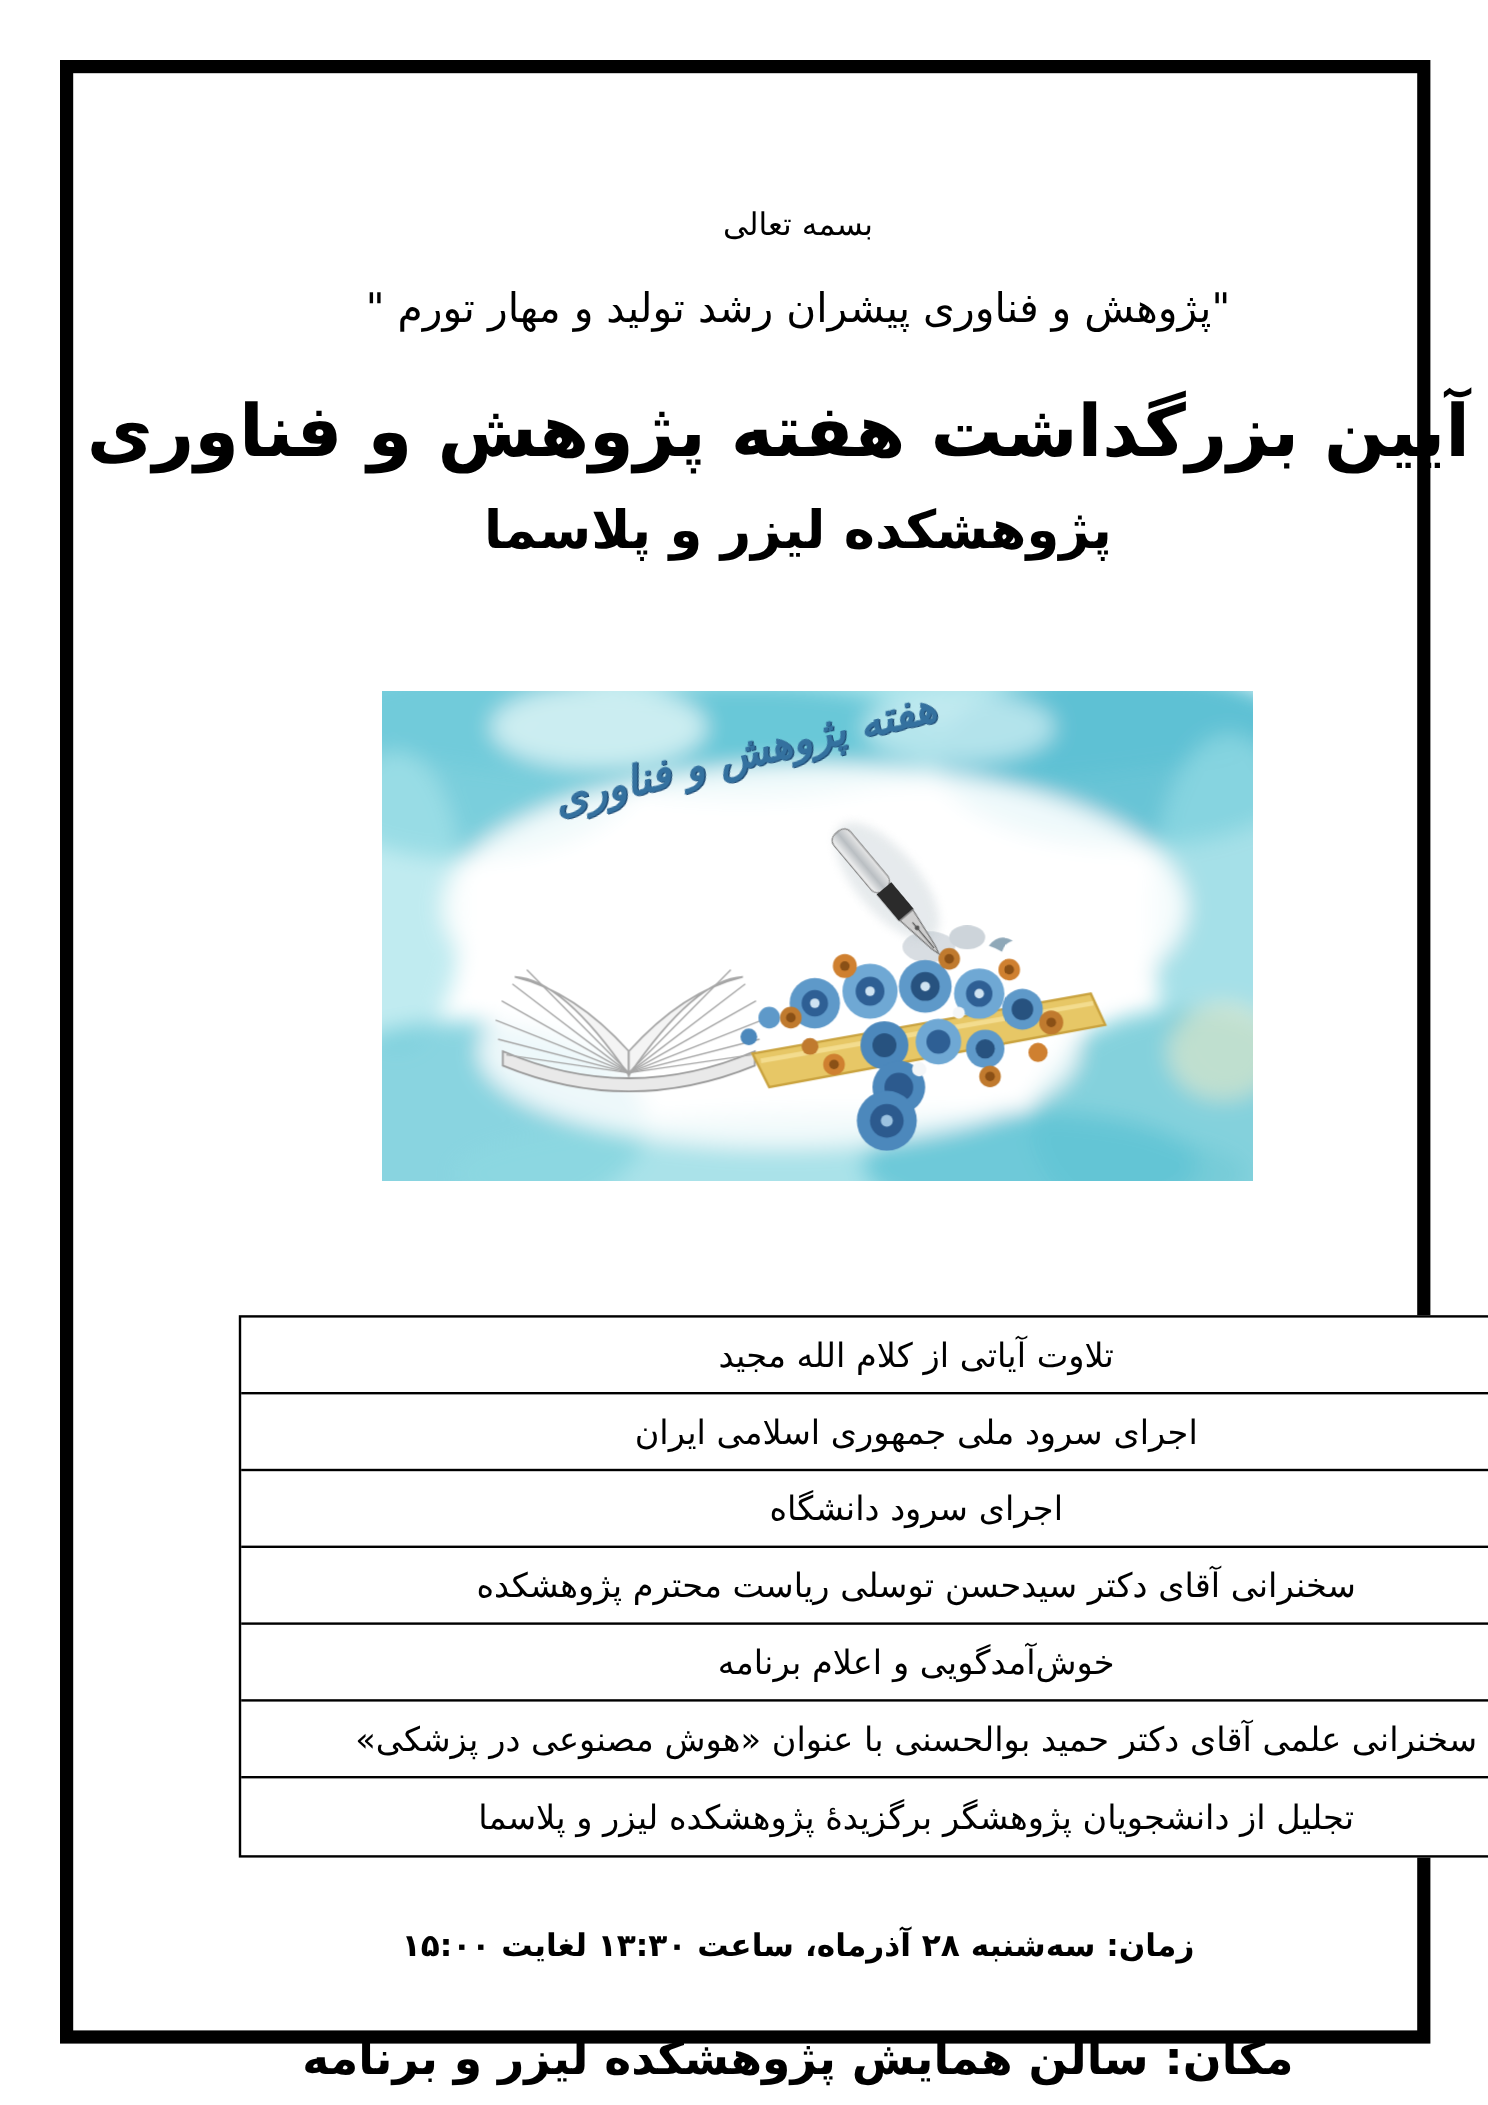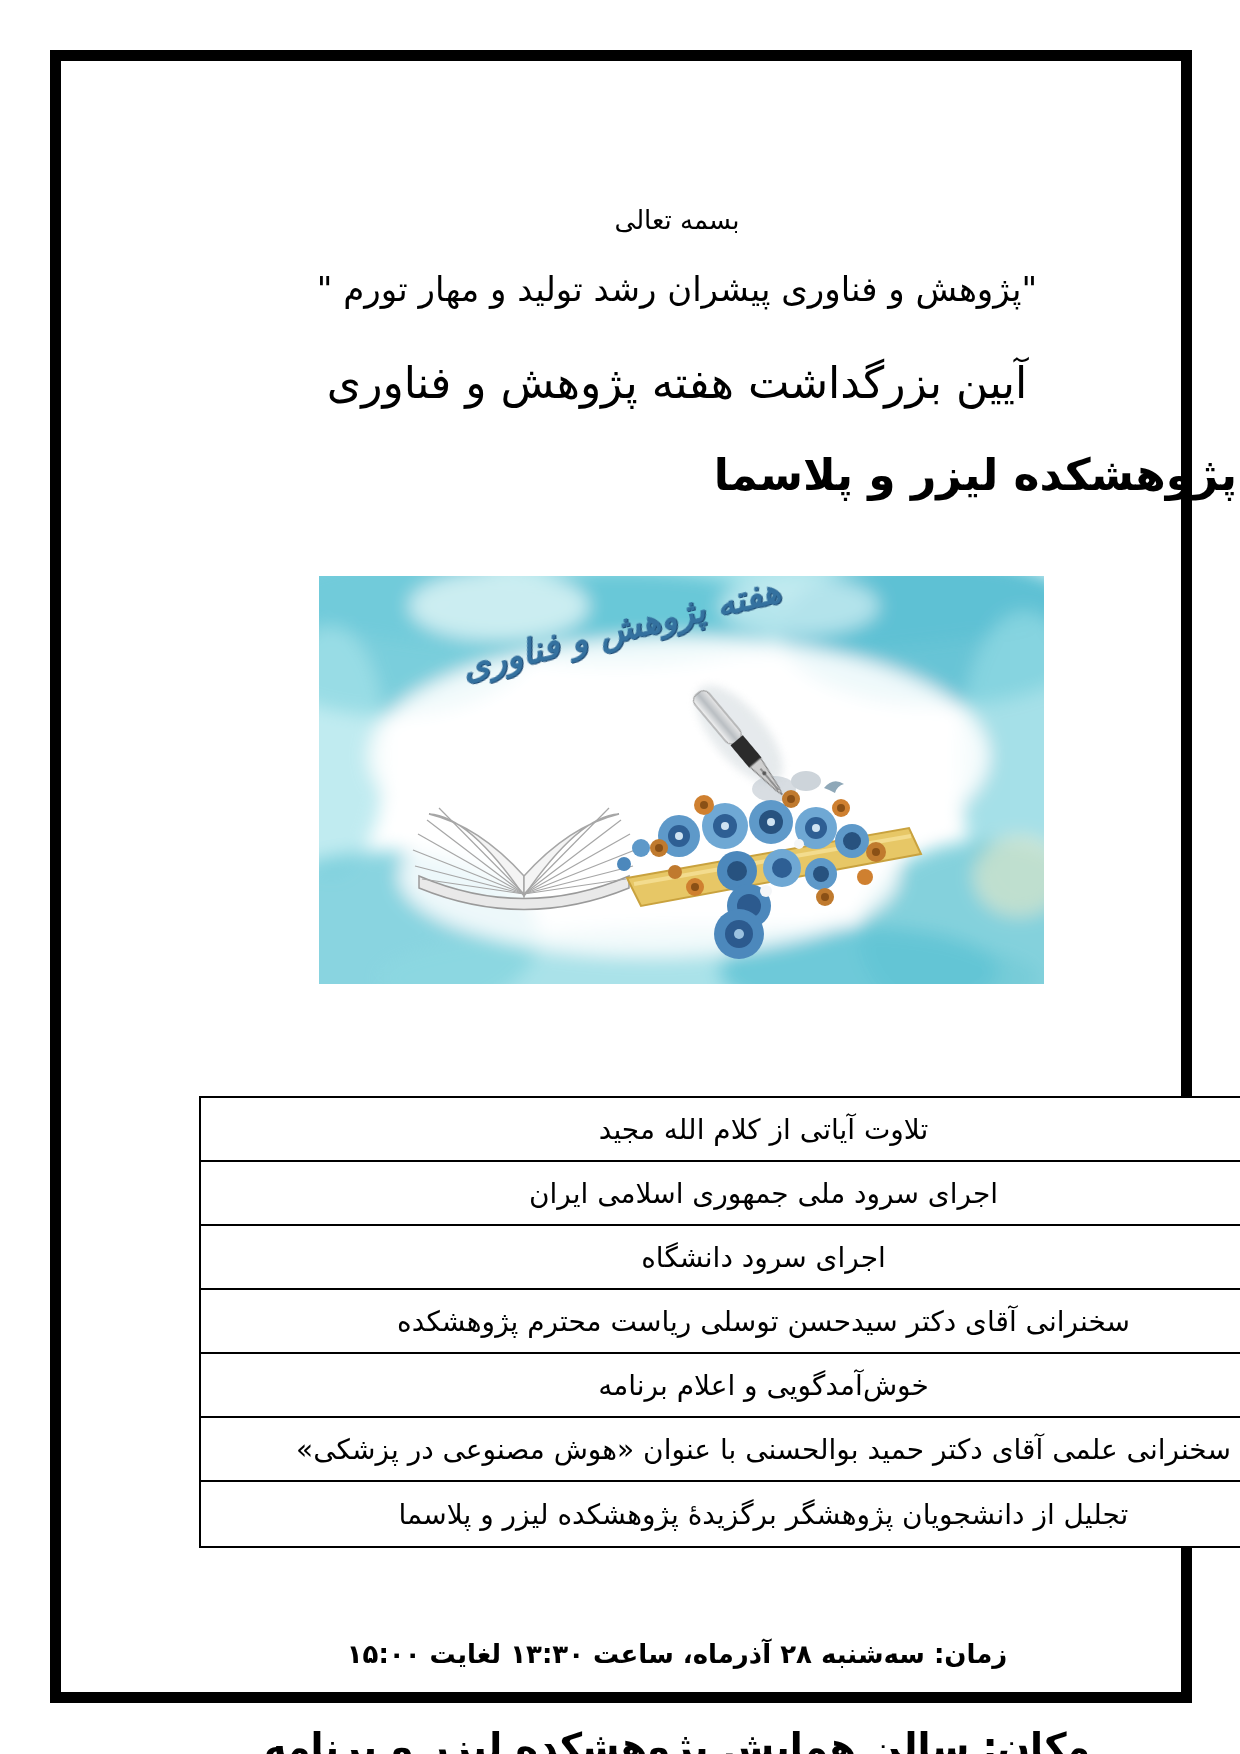--- a/index.html
+++ b/index.html
@@ -5,27 +5,27 @@
   html,body { margin:0; padding:0; background:#ffffff; }
   .page {
     position:relative; width:1240px; height:1754px; background:#ffffff;
     font-family:"DejaVu Sans", sans-serif; overflow:hidden;
   }
   .frame {
     position:absolute; left:50px; top:50px; width:1142px; height:1653px;
     border:11px solid #000; box-sizing:border-box; background:#fff;
   }
   .ctext {
-    position:absolute; left:56px; width:1120px; text-align:center;
-    direction:rtl; color:#000; white-space:nowrap;margin-top:32px;
+    position:absolute; left:44px; width:1120px; text-align:center;
+    direction:rtl; color:#000; white-space:nowrap;
   }
   .bismillah { top:112px; font-size:26px; }
   .slogan    { top:176px; font-size:34px; }
-  .title1    { top:264px; font-size:44px; font-weight:normal; }
-  .title2    { top:356px; font-size:44px; font-weight:bold;text-align:right; }
+  .title1    { top:264px; font-size:60px; font-weight:bold; }
+  .title2    { top:356px; font-size:44px; font-weight:bold; }
   .heading   { top:950px; font-size:38px; font-weight:bold; }
 
   .banner {
     position:absolute; left:258px; top:515px; width:725px; height:408px;
     background:#ffffff; overflow:hidden;
   }
   .calligraphy {
     position:absolute; left:148px; top:72px; transform:rotate(-14deg);
     transform-origin:left bottom; font-size:35px; font-weight:bold; font-style:italic;
     color:#34719f; direction:rtl; white-space:nowrap;

